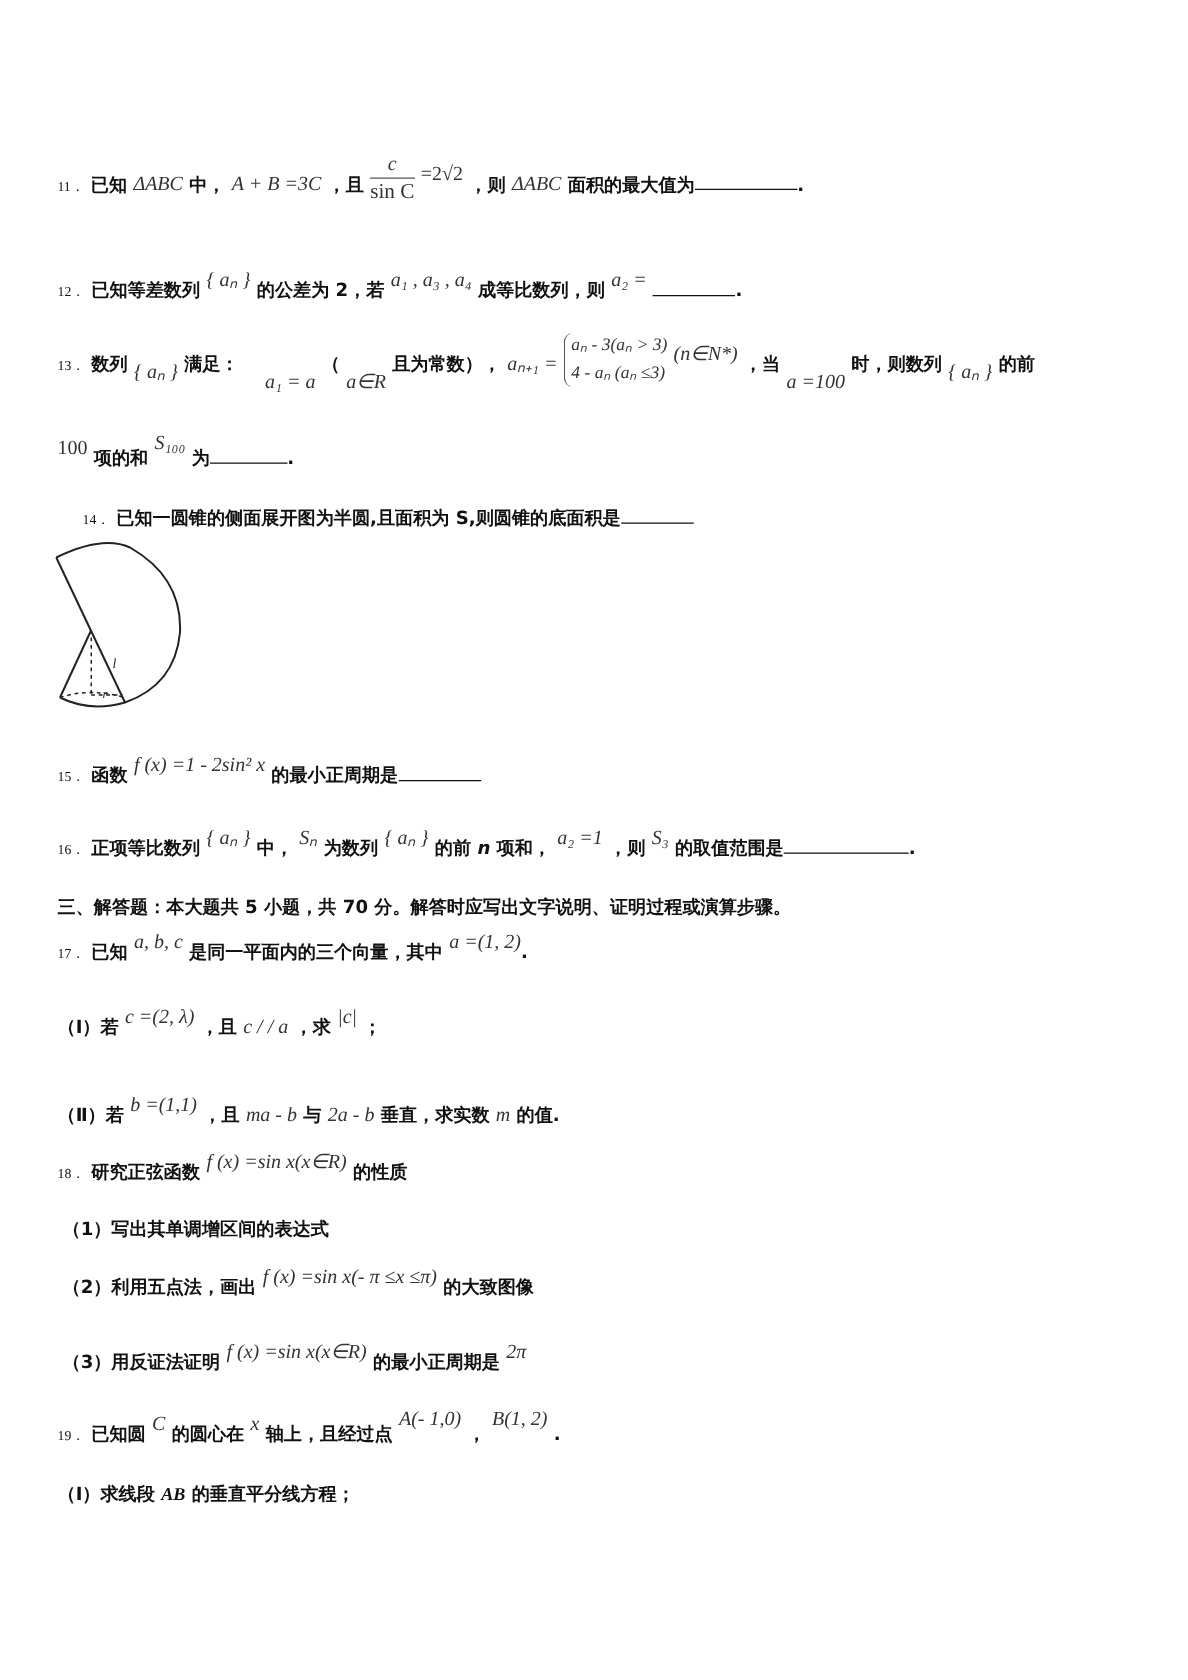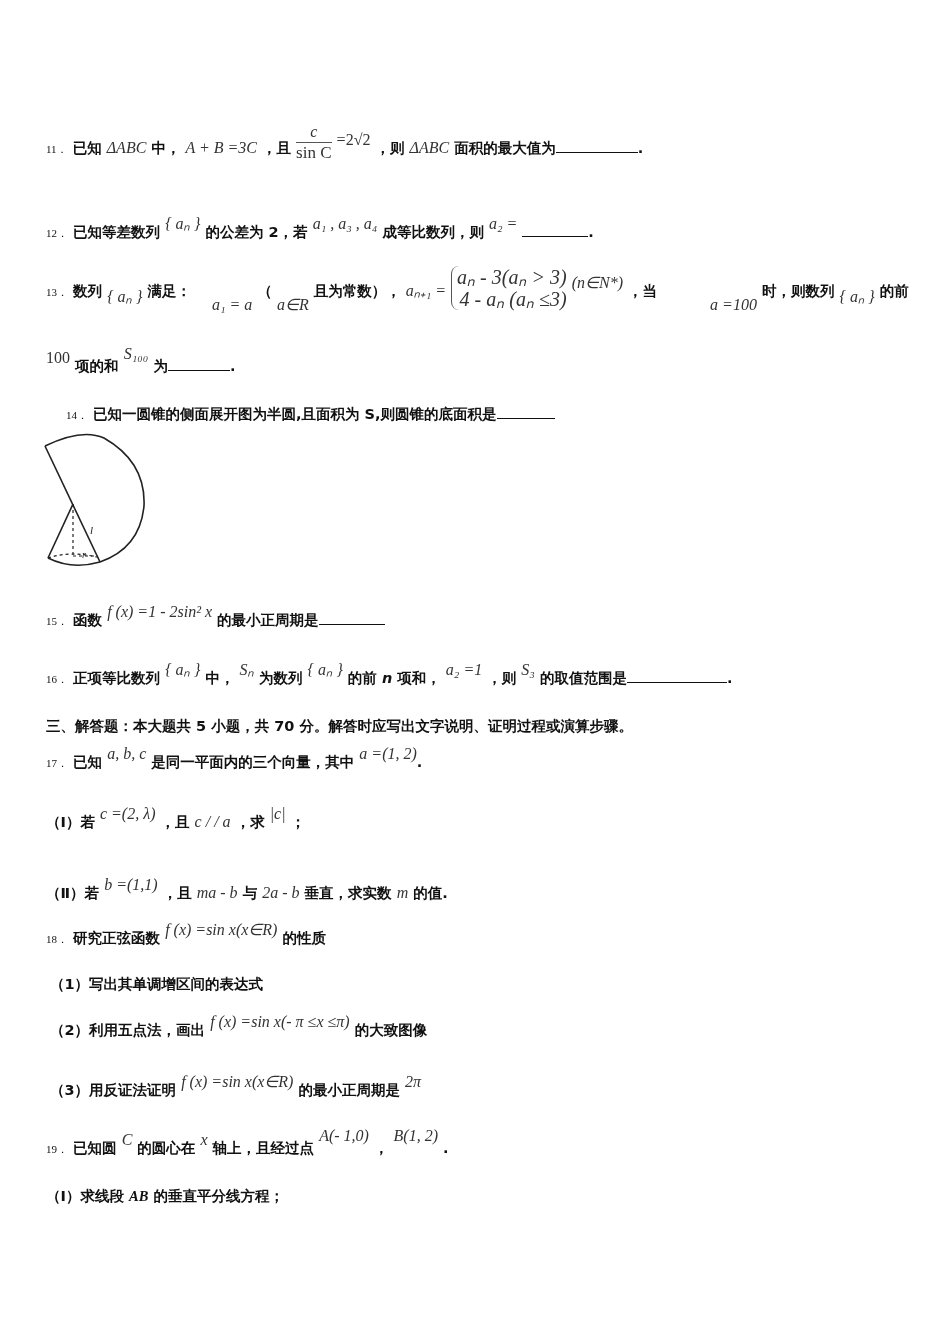--- a/index.html
+++ b/index.html
@@ -21,21 +21,21 @@
   .m.up2 { top: -12px; }
   .m.down { top: 14px; margin-left: 16px; }
   .rm { font-style: normal; }
   .blank { display: inline-block; border-bottom: 1.5px solid #111; height: 14px; vertical-align: baseline; }
   .frac { display: inline-block; vertical-align: middle; text-align: center; position: relative; top: -6px; }
   .frac .top { display: block; border-bottom: 1px solid #555; padding: 0 4px; font-size: 16px; }
   .frac .bot { display: block; font-size: 17px; }
   .piece {
     display: inline-block; position: relative; top: -4px; vertical-align: middle;
     border-left: 1.5px solid #555; border-radius: 8px 0 0 8px; padding-left: 5px;
-    line-height: 22px; font-size: 20px; text-align: right;
+    line-height: 22px; font-size: 14px;
   }
   .piece span { display: block; }
   .figure { position: absolute; left: 42px; top: 432px; }
 </style>
 </head>
 <body>
 
 <div class="line" style="top:128px;">
   <span class="num">11．</span>
   <span>已知</span>
@@ -73,21 +73,21 @@
   <span>（</span>
   <span class="m" style="top:14px;">a∈R</span>
   <span>且为常数），</span>
   <span class="m">aₙ₊₁ =</span>
   <span class="piece m">
     <span>aₙ - 3(aₙ &gt; 3)</span>
     <span>4 - aₙ (aₙ ≤3)</span>
   </span>
   <span class="m up">(n∈N*)</span>
   <span>，当</span>
-  <span class="m" style="top:14px;margin-left:48px;">a =100</span>
+  <span class="m" style="top:14px;">a =100</span>
   <span>时，则数列</span>
   <span class="m" style="top:6px;">{ aₙ }</span>
   <span>的前</span>
 </div>
 <div class="line" style="top:356px; left:46px;">
   <span class="m rm up">100</span>
   <span>项的和</span>
   <span class="m up2">S₁₀₀</span>
   <span>为</span><span class="blank" style="width:62px;"></span><span>.</span>
 </div>

